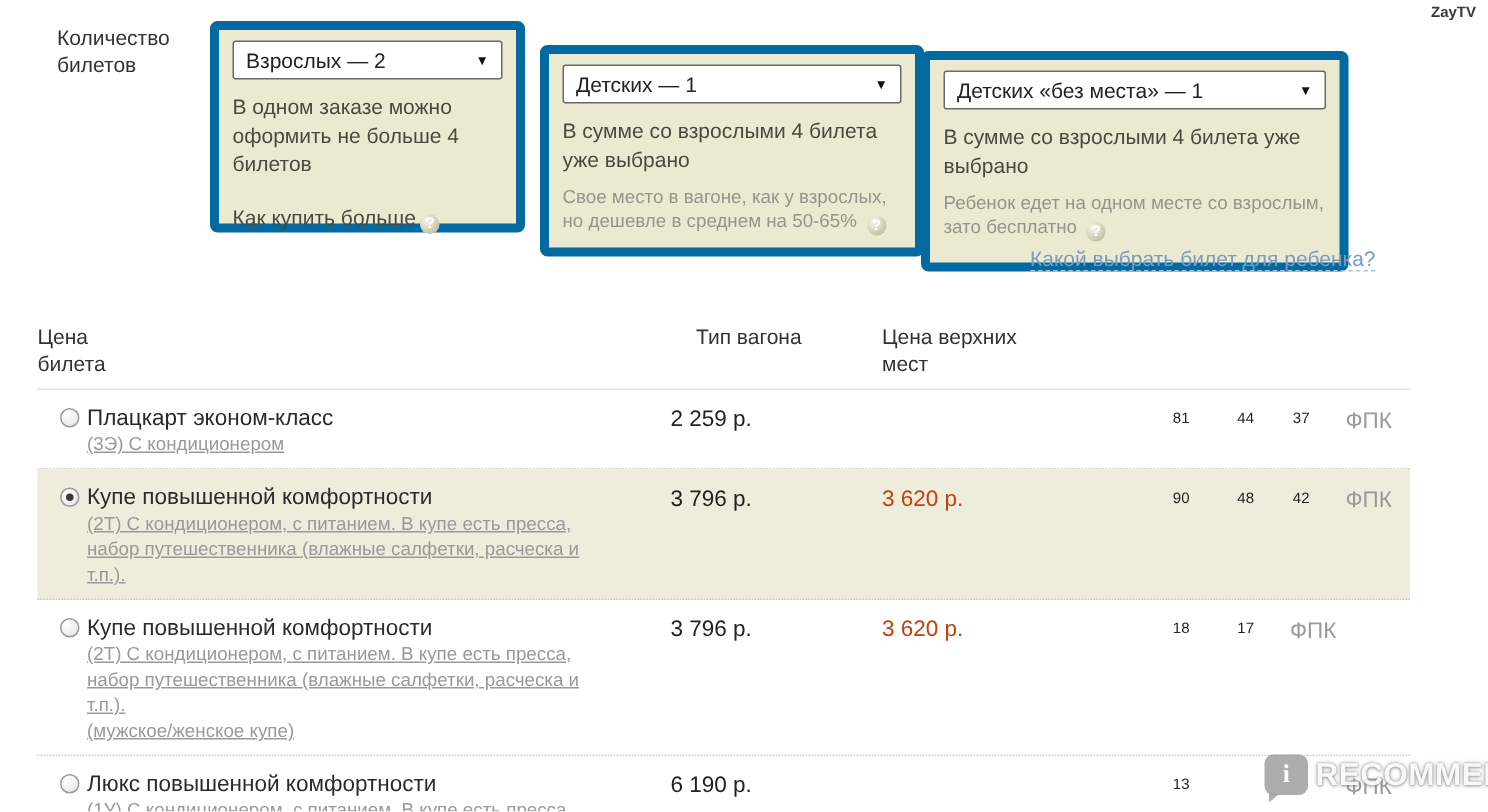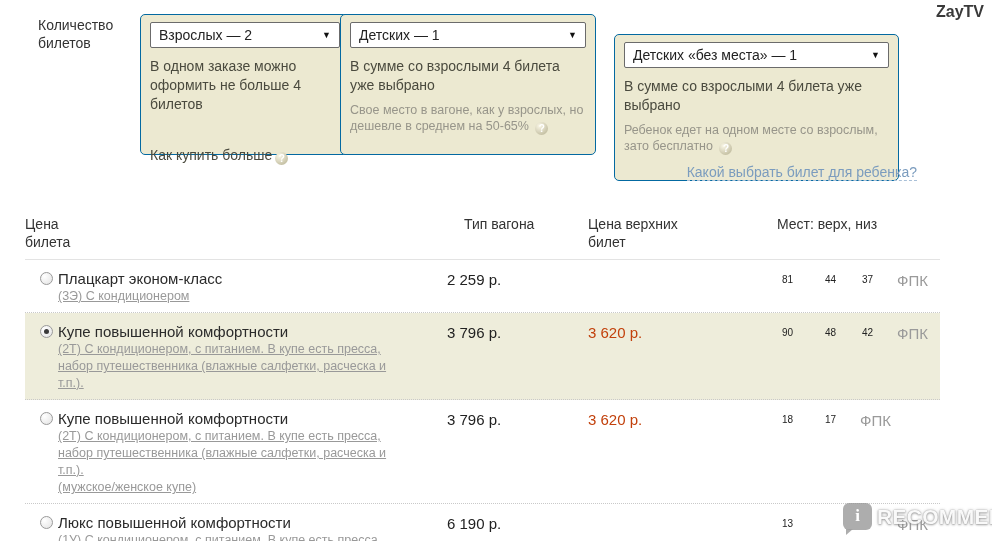--- a/index.html
+++ b/index.html
@@ -3,32 +3,32 @@
 <meta charset="utf-8">
 <style>
   html,body{margin:0;padding:0;background:#fff;}
   .page{position:relative;width:992px;height:541px;overflow:hidden;background:#fff;
         font-family:"Liberation Sans", sans-serif;color:#222;}
 
   
   .qty-label{position:absolute;left:38px;top:16px;width:100px;font-size:14px;line-height:18px;color:#333;}
 
   
-  .panel{position:absolute;top:14px;background:#ECE9D1;border:1px solid #0369a1;border-radius:5px;
+  .panel{position:absolute;top:14px;background:#ECE9D1;border:6px solid #0369a1;border-radius:5px;
          padding:7px 9px;box-sizing:border-box;}
   .panel.p1{left:140px;width:210px;height:141px;}
-  .panel.p2{left:340px;width:256px;height:141px;}
+  .panel.p2{left:360px;width:256px;height:141px;margin-top:16px;}
   .panel.p3{left:614px;width:285px;height:147px;margin-top:20px;}
   .selectbox{height:24px;background:#fff;border:1px solid #6b6b6b;border-radius:2px;
              display:flex;align-items:center;justify-content:space-between;
              padding:0 8px;font-size:14px;color:#222;margin-bottom:9px;cursor:pointer;}
   .select-caret{font-size:9px;color:#111;}
   .panel-note{font-size:14px;line-height:19px;color:#4A4A3E;}
   .panel-hint{font-size:12.5px;line-height:16px;color:#97958A;margin-top:7px;}
-  .panel-link-row{font-size:14px;line-height:19px;color:#4A4A3E;margin-top:32px;cursor:pointer;}
+  .panel-link-row{font-size:14px;line-height:19px;color:#4A4A3E;margin-top:17px;cursor:pointer;}
   .qicon{display:inline-block;width:13px;height:13px;border-radius:50%;
          background:radial-gradient(circle at 35% 30%, #faf7e6, #b3ae8e);
          color:#fff;font-size:10px;font-weight:bold;text-align:center;line-height:13px;
          vertical-align:-2px;margin-left:3px;cursor:pointer;}
 
   
   .child-link{position:absolute;top:164px;right:75px;font-size:14px;color:#7B9CBE;
               border-bottom:1px dashed #A9C0D8;cursor:pointer;}
 
   
@@ -50,21 +50,21 @@
   .radio.checked::after{content:"";display:block;width:5px;height:5px;border-radius:50%;
          background:#3a3a3a;margin:3px auto 0;}
   .row-title{font-size:15px;line-height:19px;color:#2b2b2b;}
   .row-desc,.row-desc2{font-size:12.5px;line-height:17px;color:#999;max-width:352px;text-decoration:underline;}
   .cell-price,.cell-upper{font-size:15px;line-height:19px;margin-top:1px;}
   .cell-upper{color:#c2410c;}
   .seat{font-size:10px;line-height:19px;text-align:right;margin-top:1px;color:#222;}
   .carrier{font-size:15px;line-height:19px;color:#9a9a9a;padding-left:24px;margin-top:2px;}
 
   
-  .zaytv{position:absolute;top:3px;right:8px;font-size:16px;font-weight:700;color:#3A3A3A;}
+  .zaytv{position:absolute;top:3px;right:8px;font-size:10px;font-weight:700;color:#3A3A3A;}
   .wm{position:absolute;left:843px;top:503px;display:flex;align-items:center;opacity:0.92;}
   .wm-badge{position:relative;width:29px;height:27px;border-radius:6px;background:rgba(150,150,150,0.85);
             color:#fff;font-weight:800;font-size:17px;text-align:center;line-height:26px;
             font-family:"Liberation Serif", serif;}
   .wm-badge::after{content:"";position:absolute;left:3px;bottom:-5px;
             border-left:7px solid rgba(150,150,150,0.85);border-bottom:6px solid transparent;}
   .wm-text{margin-left:5px;font-size:21px;font-weight:800;letter-spacing:0.3px;
            color:rgba(255,255,255,0.95);
            text-shadow:0 0 1px rgba(140,140,140,0.95),0 0 3px rgba(140,140,140,0.7),
                        0 1px 2px rgba(120,120,120,0.6);}
@@ -102,22 +102,21 @@
     <div class="panel-note">В сумме со взрослыми 4 билета уже выбрано</div>
     <div class="panel-hint"><span>Ребенок едет на одном месте со взрослым, зато бесплатно </span><span class="qicon">?</span></div>
   </div>
 
   <div class="child-link">Какой выбрать билет для ребенка?</div>
 
   <div class="vtable">
     <div class="thead">
       <div class="h h-price">Цена билета</div>
       <div class="h h-type">Тип вагона</div>
-      <div class="h h-upper">Цена верхних билет</div>
-      <div class="h h-seats">Мест: верх, низ</div>
+      <div class="h h-upper">Цена верхних мест</div>
     </div>
 
     <div class="trow">
       <div>
           <div class="radio"></div>
         </div>
       <div>
         <div class="row-title">Плацкарт эконом-класс</div>
         <div class="row-desc">(3Э) С кондиционером</div>
       </div>

